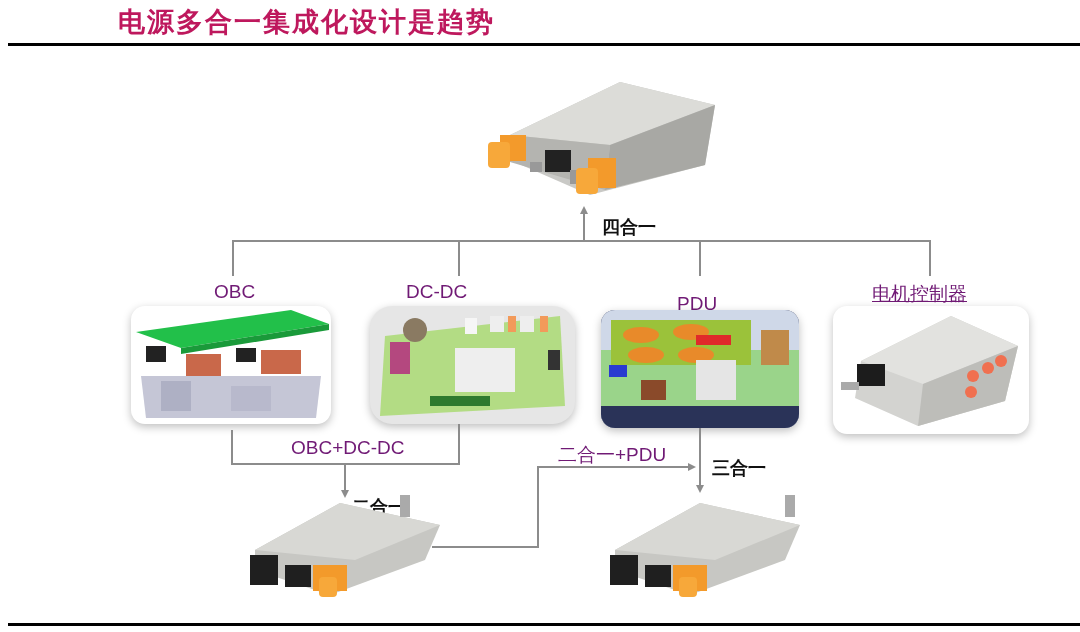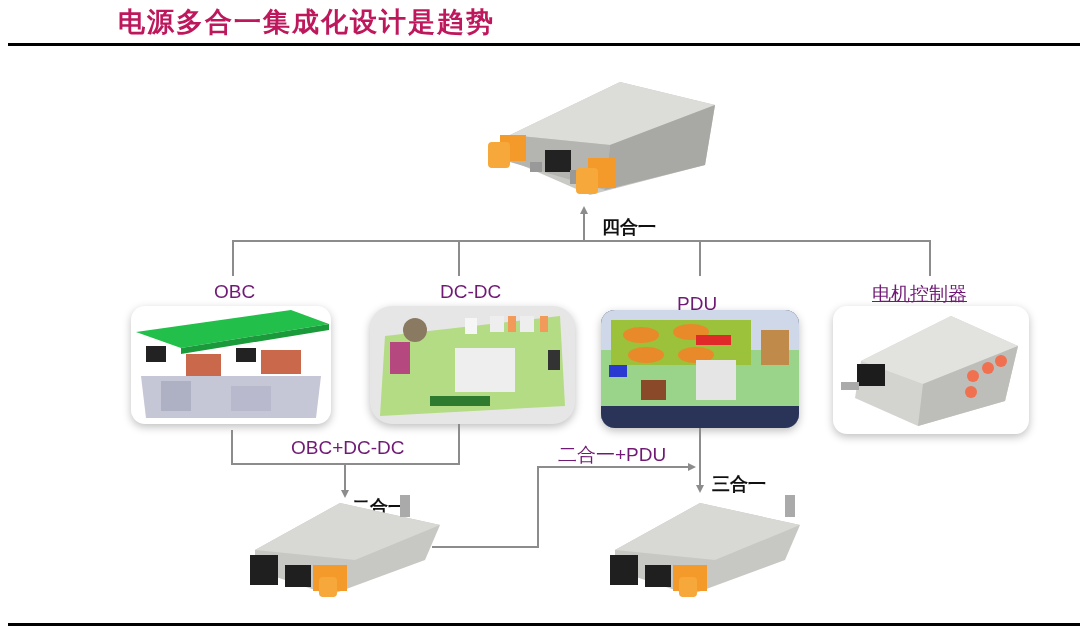--- a/index.html
+++ b/index.html
@@ -40,21 +40,21 @@
 <div class="arrow-up" style="left:580px;top:206px;"></div>
 <div class="blabel" style="left:602px;top:215px;">四合一</div>
 
 <div class="line" style="left:232px;top:240px;width:699px;height:2px;"></div>
 <div class="line" style="left:232px;top:240px;width:2px;height:36px;"></div>
 <div class="line" style="left:458px;top:240px;width:2px;height:36px;"></div>
 <div class="line" style="left:699px;top:240px;width:2px;height:36px;"></div>
 <div class="line" style="left:929px;top:240px;width:2px;height:36px;"></div>
 
 <div class="label" style="left:214px;top:281px;">OBC</div>
-<div class="label" style="left:440px;top:281px;">DC-DC</div>
+<div class="label" style="left:406px;top:281px;">DC-DC</div>
 <div class="label" style="left:677px;top:293px;">PDU</div>
 <div class="label" style="left:872px;top:281px;text-decoration:underline;">电机控制器</div>
 
 <div class="panel" style="left:131px;top:306px;width:200px;height:118px;background:#fff;">
   <svg width="200" height="118" viewBox="0 0 200 118">
     <polygon points="10,70 190,70 185,112 15,112" fill="#c5c6d6"></polygon>
     <rect x="30" y="75" width="30" height="30" fill="#aeb0c4"></rect>
     <rect x="100" y="80" width="40" height="25" fill="#b8b9cc"></rect>
     <rect x="55" y="48" width="35" height="22" fill="#c9684a"></rect>
     <rect x="130" y="44" width="40" height="24" fill="#c9684a"></rect>
@@ -131,21 +131,21 @@
   <rect x="68" y="70" width="34" height="26" fill="#f39a2b"></rect>
   <rect x="74" y="82" width="18" height="20" rx="4" fill="#f7a83a"></rect>
   <rect x="155" y="0" width="10" height="22" fill="#aaa"></rect>
 </svg>
 
 <div class="line" style="left:432px;top:546px;width:107px;height:2px;"></div>
 <div class="line" style="left:537px;top:466px;width:2px;height:82px;"></div>
 <div class="line" style="left:537px;top:466px;width:152px;height:2px;"></div>
 <div class="arrow-right" style="left:688px;top:463px;"></div>
 <div class="label" style="left:558px;top:442px;">二合一+PDU</div>
-<div class="blabel" style="left:712px;top:472px;">三合一</div>
+<div class="blabel" style="left:712px;top:456px;">三合一</div>
 
 <svg class="device" style="left:605px;top:495px;" width="200" height="105" viewBox="0 0 200 105">
   <polygon points="10,55 95,8 195,30 180,65 85,100 10,75" fill="#c7c7c3"></polygon>
   <polygon points="10,55 95,8 195,30 110,65" fill="#d8d8d4"></polygon>
   <rect x="5" y="60" width="28" height="30" fill="#1f1f1f"></rect>
   <rect x="40" y="70" width="26" height="22" fill="#1f1f1f"></rect>
   <rect x="68" y="70" width="34" height="26" fill="#f39a2b"></rect>
   <rect x="74" y="82" width="18" height="20" rx="4" fill="#f7a83a"></rect>
   <rect x="180" y="0" width="10" height="22" fill="#aaa"></rect>
 </svg>

